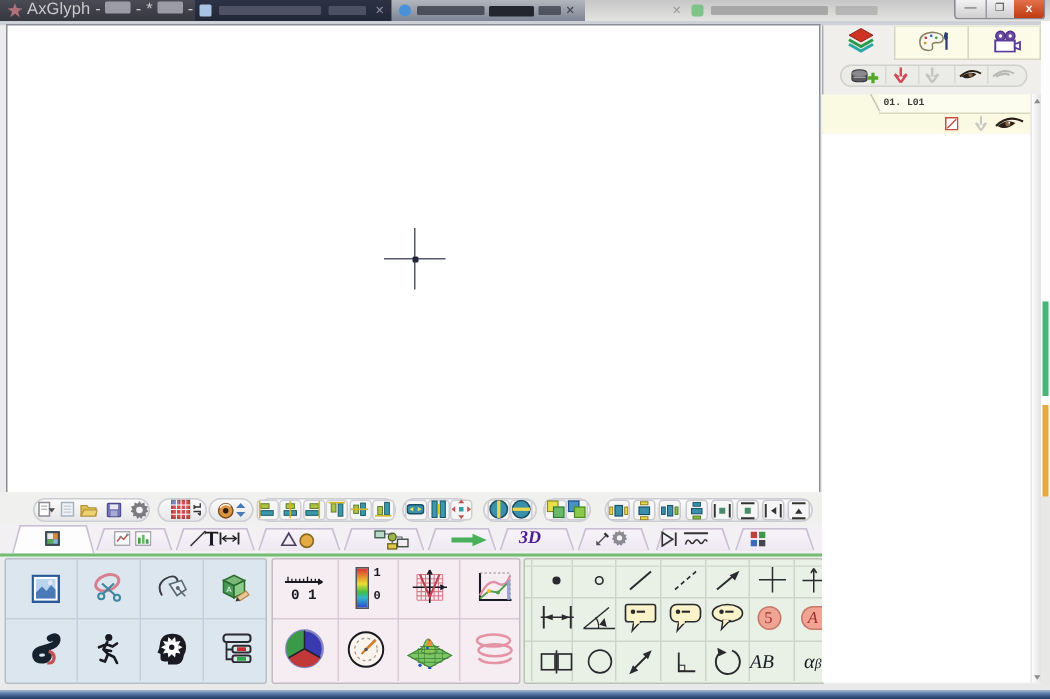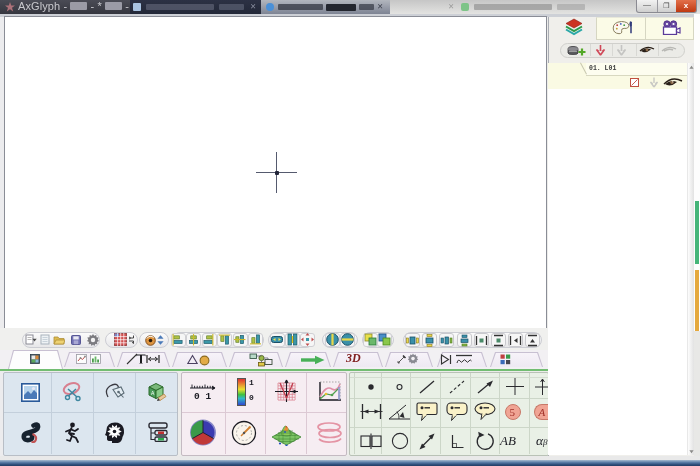--- a/index.html
+++ b/index.html
@@ -279,21 +279,21 @@
       <rect x="1" y="1" width="6.5" height="4.5" fill="#b8d8c8" stroke="#3a5a4a" stroke-width="0.9"></rect>
       <circle cx="12.5" cy="5" r="2.6" fill="#9ab84a" stroke="#4a5a20" stroke-width="0.8"></circle>
       <rect x="9.5" y="9.5" width="6" height="3.5" fill="#e0c84a" stroke="#6a5a10" stroke-width="0.8"></rect>
       <rect x="16" y="6.5" width="7" height="5" fill="none" stroke="#3a4a3a" stroke-width="0.9"></rect>
       <path d="M7.5 3 L12.5 3 M12.5 7.6 L12.5 9.5 M15.1 5 L19 5 L19 6.5" stroke="#556" stroke-width="0.7" fill="none"></path>
     </svg>
 <svg style="left:300px;top:354.5px;" width="26" height="10" viewBox="0 0 26 10">
       <path d="M1 5 L16 5" stroke="#48b058" stroke-width="3.4"></path>
       <path d="M15 0.8 L24.5 5 L15 9.2 Z" fill="#48b058"></path>
     </svg>
-<div class="abs" style="left:346px;top:351px;font-size:12px;font-weight:bold;font-style:italic;color:#7f1d1d;font-family:'Liberation Serif',serif;">3D</div>
+<div class="abs" style="left:346px;top:351px;font-size:12px;font-weight:bold;font-style:italic;color:#4c1d95;font-family:'Liberation Serif',serif;">3D</div>
 <svg style="left:396px;top:353px;" width="12" height="12" viewBox="0 0 12 12">
       <path d="M2 10 L8 4 M2 10 L3.5 10 L2 8.5 Z" stroke="#555" stroke-width="1" fill="#555"></path>
       <path d="M7 2.5 L9.5 5" stroke="#333" stroke-width="1.6"></path>
     </svg>
 <svg style="left:407px;top:353px;" width="12" height="12" viewBox="0 0 12 12">
       <path d="M6 0.5 L7 2 L8.8 1.4 L9 3.2 L10.8 3.6 L10 5.2 L11.2 6.4 L9.6 7.4 L10 9.2 L8.2 9.2 L7.4 10.8 L6 9.8 L4.6 10.8 L3.8 9.2 L2 9.2 L2.4 7.4 L0.8 6.4 L2 5.2 L1.2 3.6 L3 3.2 L3.2 1.4 L5 2 Z" fill="#8a8a92"></path>
       <circle cx="6" cy="5.6" r="1.8" fill="#f2f0f3"></circle>
     </svg>
 <svg style="left:440px;top:354px;" width="12" height="11" viewBox="0 0 12 11">
       <path d="M1.5 1 L8.5 5.5 L1.5 10 Z" fill="none" stroke="#333" stroke-width="1.1"></path>

